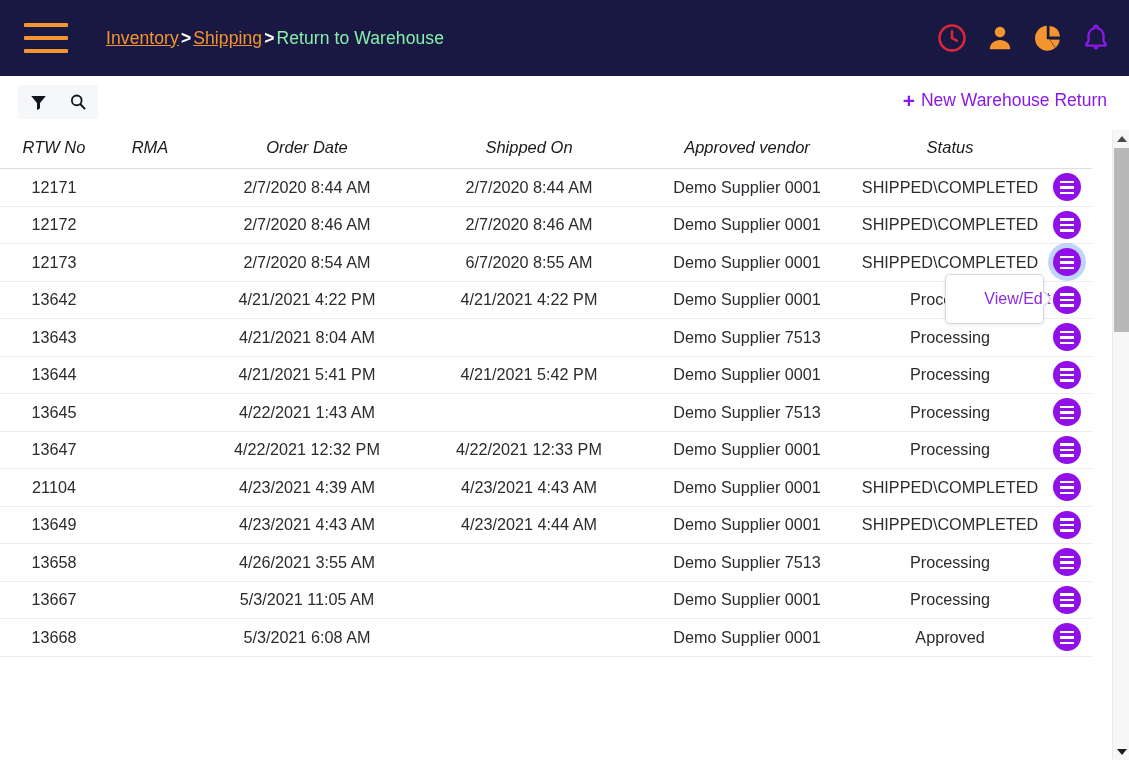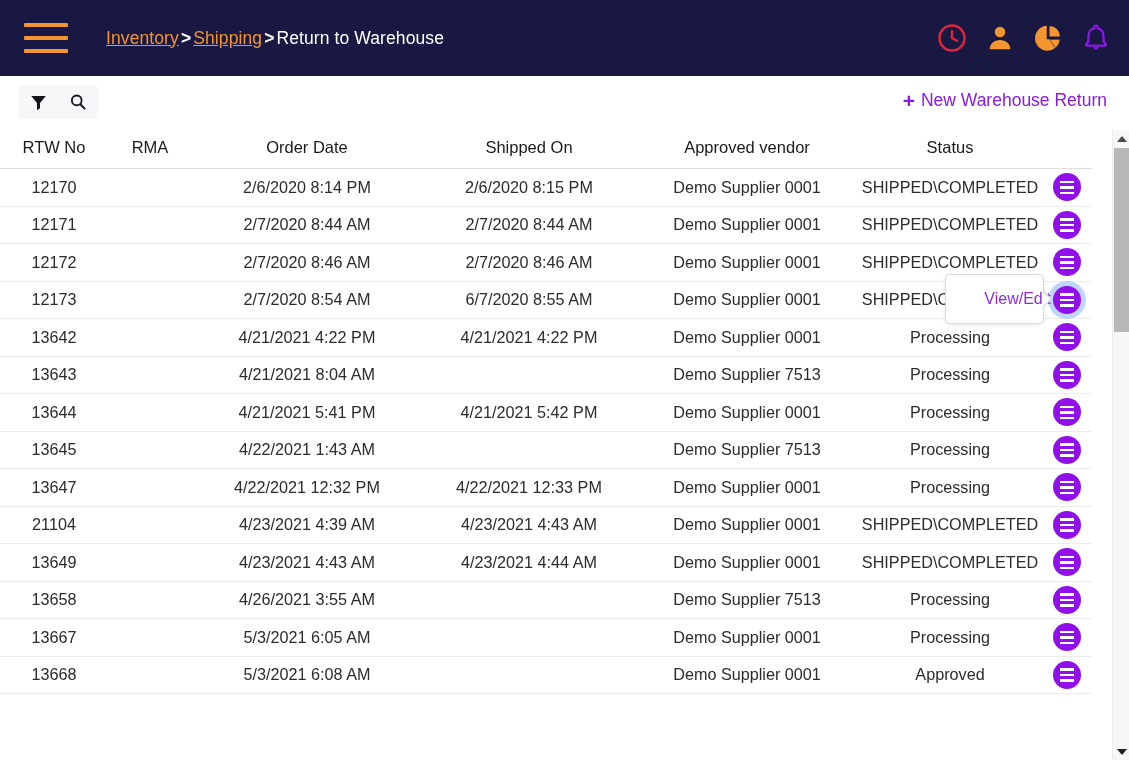--- a/index.html
+++ b/index.html
@@ -28,21 +28,21 @@
   }
   .breadcrumb {
     margin-left: 38px;
     font-size: 17.5px;
     color: #ffffff;
     white-space: nowrap;
     letter-spacing: .1px;
   }
   .breadcrumb .crumb-link { color: #f5952f; cursor: pointer; text-decoration: underline; }
   .breadcrumb .crumb-sep  { color: #ffffff; margin: 0 2px; font-weight: 600; }
-  .breadcrumb .crumb-current { color: #ffffff; }
+  .breadcrumb .crumb-current { color: #86efac; }
 
   .topicons {
     margin-left: auto; margin-right: 18px;
     display: flex; align-items: center; gap: 18px;
   }
   .topicons .ic { width: 30px; height: 30px; cursor: pointer; display:block; }
 
   
   .toolbar {
     position: absolute; top: 76px; left: 0;
@@ -77,20 +77,21 @@
   table.grid {
     width: 1092px;
     border-collapse: collapse;
     table-layout: fixed;
   }
   table.grid th {
     font-size: 16.5px; font-weight: 400; color: #19191c;
     padding: 10px 0 11px 0;
     border-bottom: 1px solid #dedede;
     background: #ffffff;
+    font-style: italic;
   }
   table.grid td {
     font-size: 16.2px; color: #2b2b30;
     height: 37.5px;
     padding: 0;
     border-bottom: 1px solid #ececec;
     background: #ffffff;
   }
   col.c-rtw    { width: 108px; }
   col.c-rma    { width: 84px; }
@@ -248,33 +249,20 @@
         <th>RMA</th>
         <th>Order Date</th>
         <th>Shipped On</th>
         <th>Approved vendor</th>
         <th>Status</th>
         <th></th>
       </tr>
     </thead>
     <tbody id="grid-body">
         <tr>
-          <td class="cell-rtw">12170</td>
-          <td class="ta-c"></td>
-          <td class="ta-c">2/6/2020 8:14 PM</td>
-          <td class="ta-c">2/6/2020 8:15 PM</td>
-          <td class="ta-c">Demo Supplier 0001</td>
-          <td class="ta-c">SHIPPED\COMPLETED</td>
-          <td class="act-cell"><div class="act-btn">
-              <i></i>
-              <i></i>
-              <i></i>
-            </div></td>
-        </tr>
-        <tr>
           <td class="cell-rtw">12171</td>
           <td class="ta-c"></td>
           <td class="ta-c">2/7/2020 8:44 AM</td>
           <td class="ta-c">2/7/2020 8:44 AM</td>
           <td class="ta-c">Demo Supplier 0001</td>
           <td class="ta-c">SHIPPED\COMPLETED</td>
           <td class="act-cell"><div class="act-btn">
               <i></i>
               <i></i>
               <i></i>
@@ -406,21 +394,21 @@
           <td class="ta-c">Processing</td>
           <td class="act-cell"><div class="act-btn">
               <i></i>
               <i></i>
               <i></i>
             </div></td>
         </tr>
         <tr>
           <td class="cell-rtw">13667</td>
           <td class="ta-c"></td>
-          <td class="ta-c">5/3/2021 6:05 AM</td>
+          <td class="ta-c">5/3/2021 11:05 AM</td>
           <td class="ta-c"></td>
           <td class="ta-c">Demo Supplier 0001</td>
           <td class="ta-c">Processing</td>
           <td class="act-cell"><div class="act-btn">
               <i></i>
               <i></i>
               <i></i>
             </div></td>
         </tr>
         <tr>

